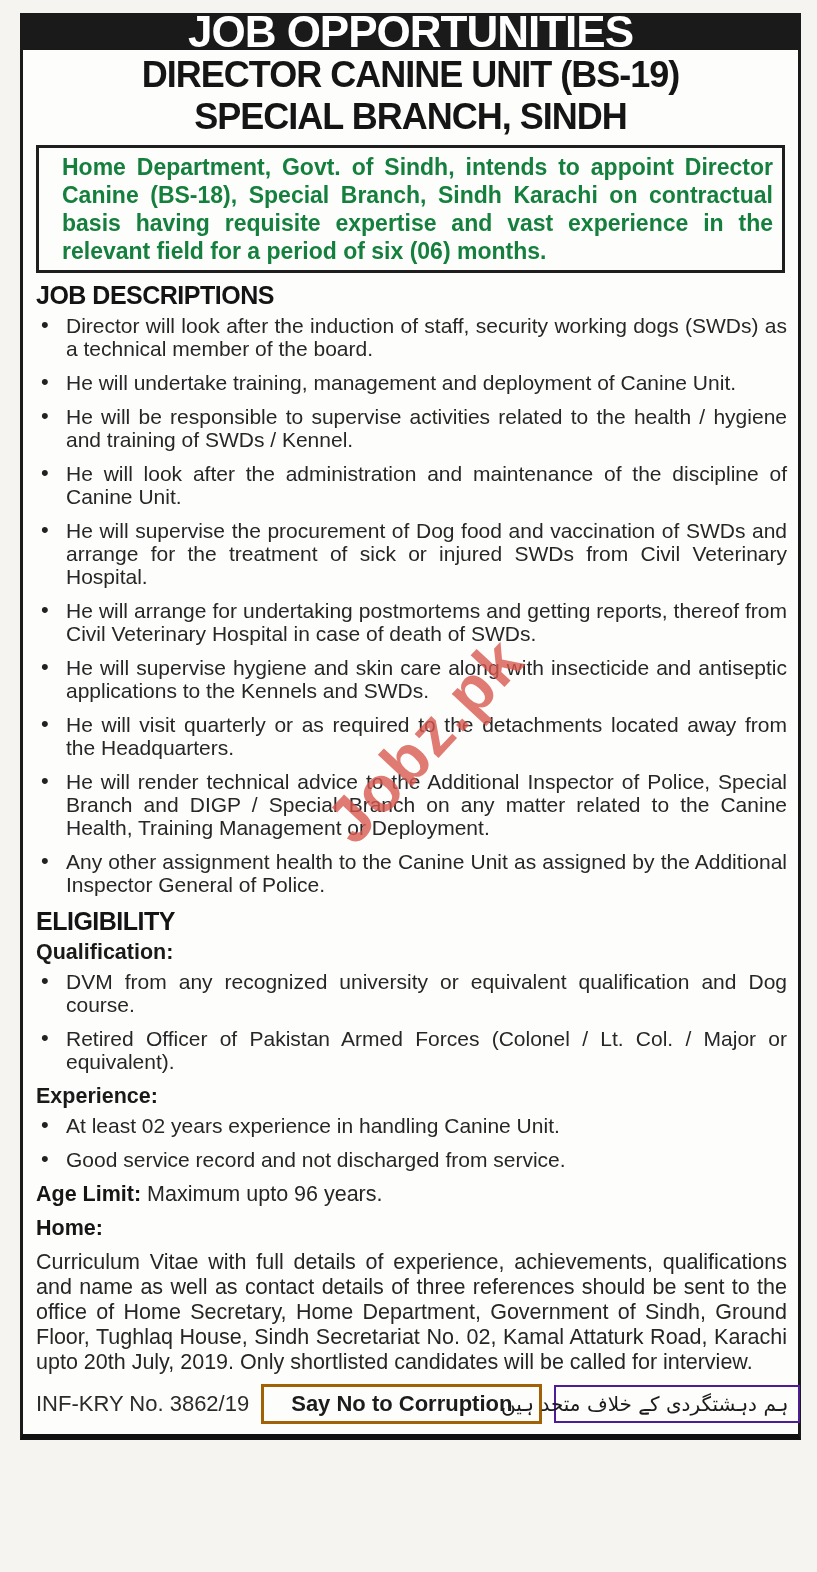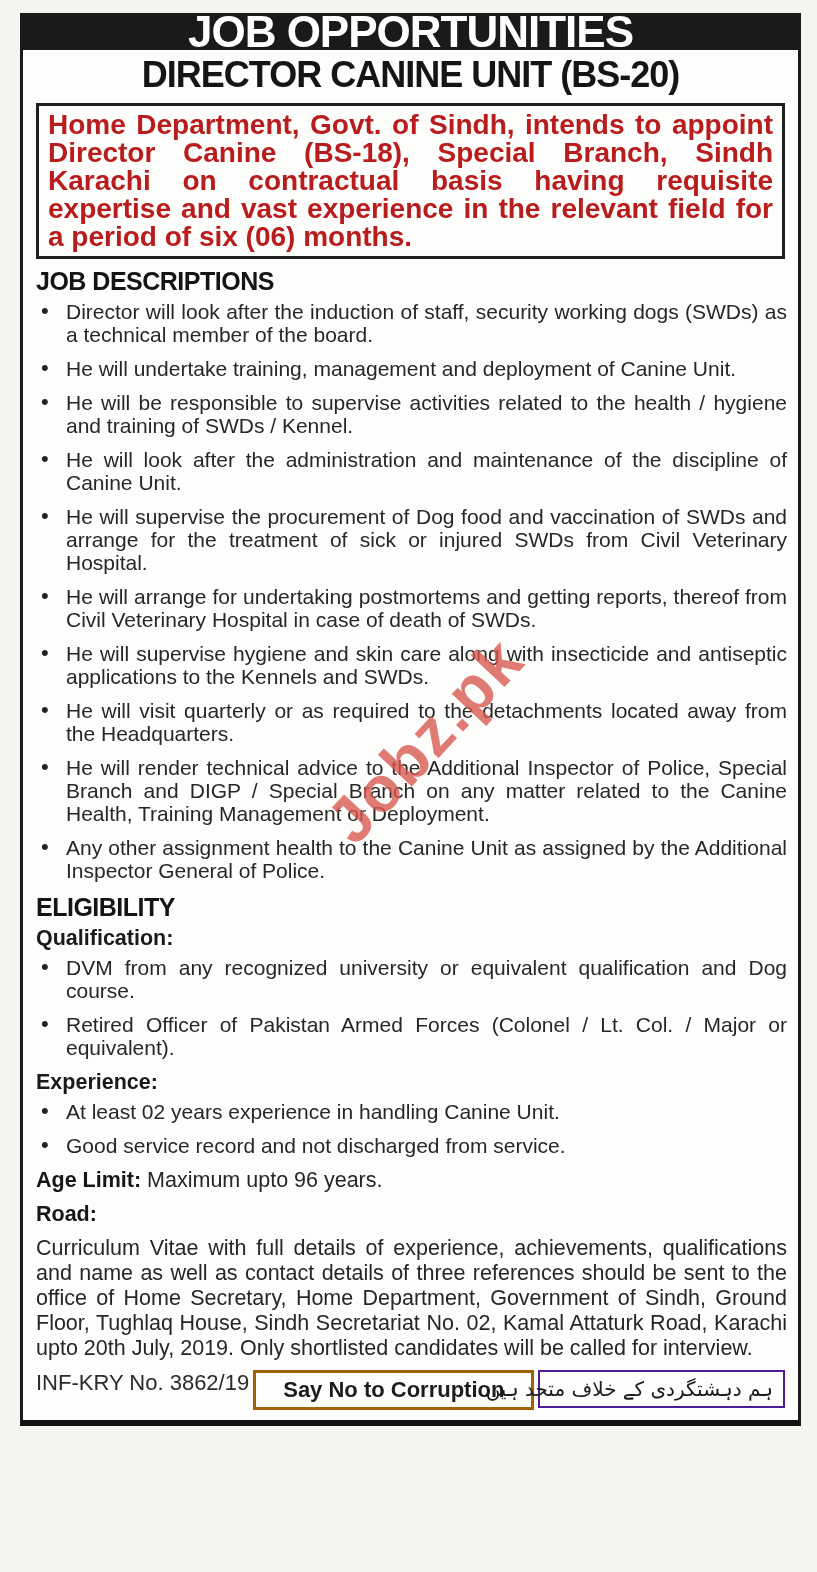--- a/index.html
+++ b/index.html
@@ -27,22 +27,23 @@
     padding:4px 11px 8px 11px;
   }
   .title {
     text-align:center; font-size:36px; line-height:42px; font-weight:800;
     letter-spacing:-1px; color:#151515;
   }
   .intro-box {
     border:3px solid #1f1f1f; margin:7px 2px 8px 2px; padding:5px 9px;
   }
   .intro-box p {
-    font-size:28px; line-height:28px; font-weight:700; color:#b91c1c;
+    font-size:23px; line-height:28px; font-weight:700; color:#15803d;
     text-align:justify;
+    margin-left:14px;
   }
   .intro-box b { font-weight:900; }
   h2 {
     font-size:25px; line-height:28px; font-weight:800; letter-spacing:-0.5px;
     color:#141414; margin:6px 0 5px 2px;
   }
   h3 {
     font-size:21.5px; line-height:24px; font-weight:700; color:#1a1a1a;
     margin:2px 0 6px 2px;
   }
@@ -62,22 +63,22 @@
     flex:0 0 102px; font-size:21.5px; line-height:24px; font-weight:700;
     color:#161616;
   }
   .note .note-text {
     flex:1; font-size:21.5px; line-height:24px; text-align:justify;
   }
   .closing {
     font-size:21.5px; line-height:25px; text-align:justify; margin:2px 0 9px 2px;
   }
   .footer {
-    display:flex; align-items:flex-start; justify-content:space-between;
-    margin:0 2px 2px 2px; gap:4px;
+    display:flex; align-items:center; justify-content:space-between;
+    margin:0 2px 2px 2px; gap:12px;
   }
   .footer .ref { font-size:22px; color:#2b2b2b; white-space:nowrap; }
   .footer .slogan-box {
     border:3px solid #a16207; padding:4px 27px; font-size:22px; font-weight:700;
     color:#1c1c1c; white-space:nowrap;
   }
   .footer .urdu-box {
     border:2px solid #4c1d95; padding:5px 10px; min-width:246px;
     font-size:20px; text-align:center; direction:rtl;
     font-family:"DejaVu Sans", sans-serif; color:#1c1c1c; white-space:nowrap;
@@ -93,21 +94,22 @@
 <body>
 
 <div class="ad">
 
   <div class="banner" style="background: rgb(26, 26, 26);">
     <span>JOB OPPORTUNITIES</span>
   </div>
 
   <div class="content">
 
-    <h1 class="title">DIRECTOR CANINE UNIT (BS-20)</h1>
+    <h1 class="title">DIRECTOR CANINE UNIT (BS-19)</h1>
+    <h1 class="title">SPECIAL BRANCH, SINDH</h1>
 
     <div class="intro-box">
       <p><span>Home Department, Govt. of Sindh, intends to appoint </span><b>Director Canine (BS-18),</b><span> Special Branch, Sindh Karachi on contractual basis having requisite expertise and vast experience in the relevant field for a period of six (06) months.</span></p>
     </div>
 
     <h2>JOB DESCRIPTIONS</h2>
     <ul>
         <li>Director will look after the induction of staff, security working dogs (SWDs) as a technical member of the board.</li>
         <li>He will undertake training, management and deployment of Canine Unit.</li>
         <li>He will be responsible to supervise activities related to the health / hygiene and training of SWDs / Kennel.</li>
@@ -130,21 +132,21 @@
 
     <h3>Experience:</h3>
     <ul>
         <li>At least 02 years experience in handling Canine Unit.</li>
         <li>Good service record and not discharged from service.</li>
       </ul>
 
     <p class="age"><b>Age Limit:</b> <span>Maximum upto 96 years.</span></p>
 
     <div class="note">
-      <b class="note-label">Road:</b>
+      <b class="note-label">Home:</b>
     </div>
 
     <p class="closing">Curriculum Vitae with full details of experience, achievements, qualifications and name as well as contact details of three references should be sent to the office of Home Secretary, Home Department, Government of Sindh, Ground Floor, Tughlaq House, Sindh Secretariat No. 02, Kamal Attaturk Road, Karachi upto 20th July, 2019. Only shortlisted candidates will be called for interview.</p>
 
     <div class="footer">
       <span class="ref">INF-KRY No. 3862/19</span>
       <span class="slogan-box">Say No to Corruption</span>
       <span class="urdu-box">ہم دہشتگردی کے خلاف متحد ہیں</span>
     </div>
 

